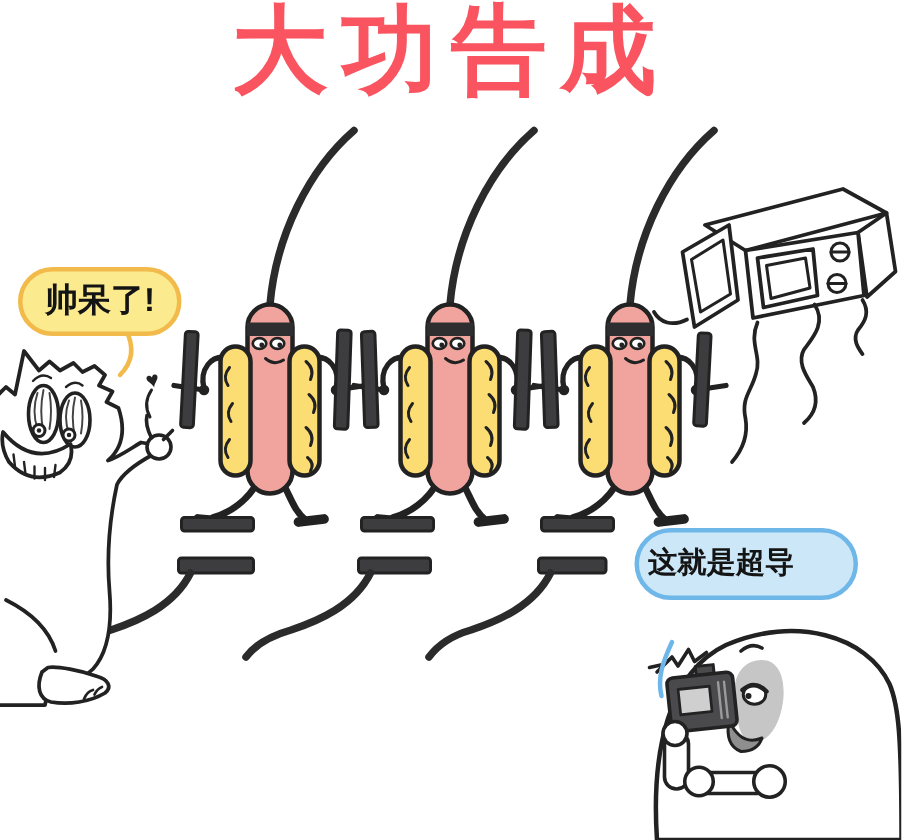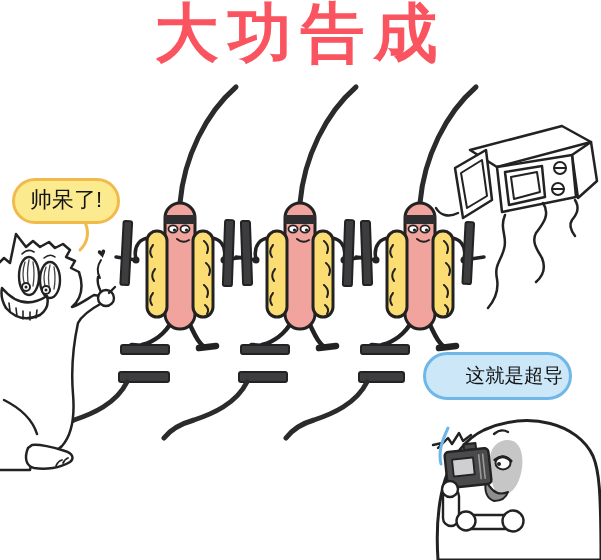--- a/index.html
+++ b/index.html
@@ -8,22 +8,22 @@
     overflow:hidden;font-family:"Liberation Sans",sans-serif;
   }
   #stage svg{position:absolute;left:0;top:0;z-index:1;}
   .txt{position:absolute;z-index:2;color:#1c1c1c;}
   #title{
     left:0;right:0;top:-10px;text-align:center;
     font-size:64px;font-weight:900;letter-spacing:9px;
     color:var(--title,#f9545f);white-space:nowrap;
   }
   .bubble{
-    position:absolute;z-index:2;font-weight:normal;color:#141414;
-    text-align:right;box-sizing:border-box;
+    position:absolute;z-index:2;font-weight:bold;color:#141414;
+    text-align:left;box-sizing:border-box;
   }
   #bubble-cat{
     left:12px;top:178px;padding:4px 15px 6px 15px;
     font-size:22px;line-height:1.35;
     background:var(--bubble-yellow-bg,#fbea8e);
     border:3px solid var(--bubble-yellow-border,#f2ba4b);
     border-radius:24px;white-space:nowrap;
   }
   #bubble-camera{
     left:423px;top:352px;width:149px;padding:5px 6px 7px 6px;

